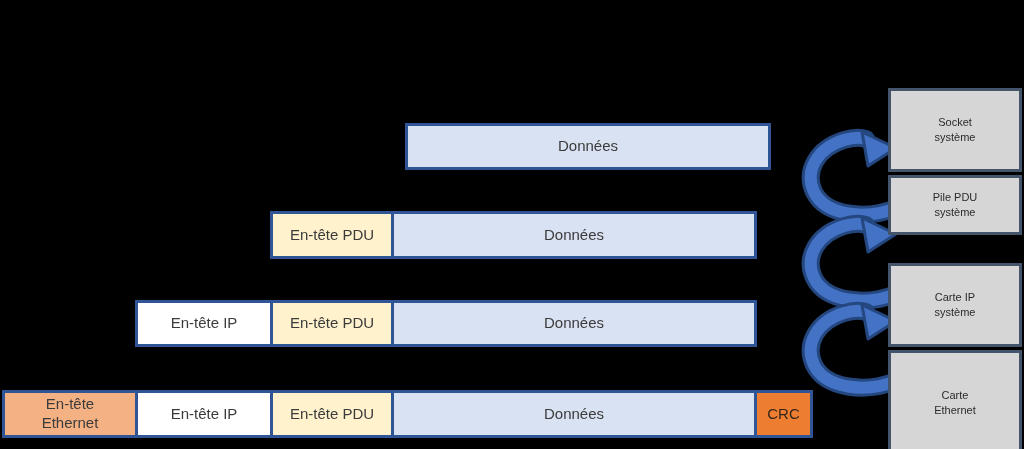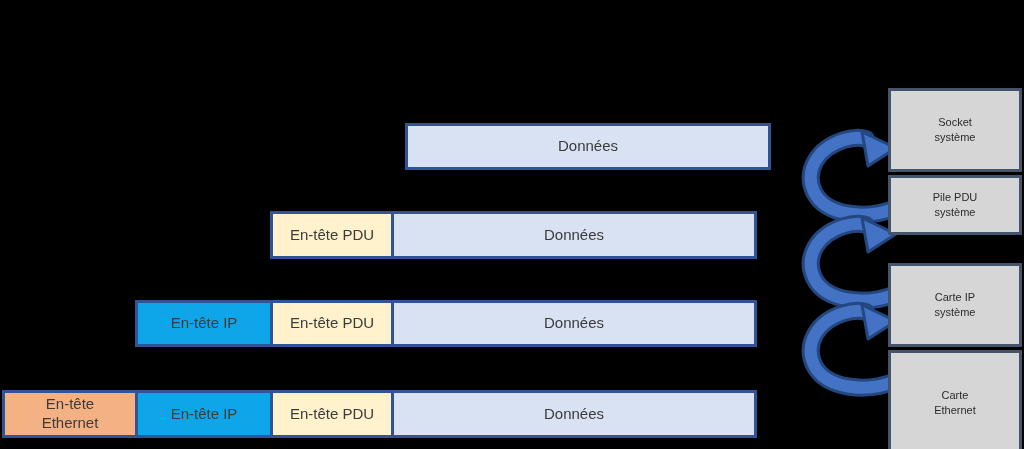--- a/index.html
+++ b/index.html
@@ -22,21 +22,21 @@
   }
   .cell + .cell { margin-left:-3px; }
   .h47 { height:47px; } .h48 { height:48px; }
   .w-eth  { width:136px; }
   .w-ip   { width:138px; }
   .w-pdu  { width:124px; }
   .w-data { width:366px; }
   .w-crc  { width:59px; }
   .c-data { background:#D9E2F2; }
   .c-pdu  { background:#FFF2CC; }
-  .c-ip   { background:#0ea5e9; }
+  .c-ip   { background:#ffffff; }
   .c-eth  { background:#F4B183; }
   .c-crc  { background:#ED7D31; color:#33261A; }
 
   .stack-box {
     position:absolute; left:888px; width:134px;
     box-sizing:border-box;
     background:#D6D6D6;
     border:3px solid #44546A;
     display:flex; align-items:center; justify-content:center;
     text-align:center;
@@ -66,20 +66,21 @@
     <div class="cell h47 w-pdu c-pdu">En-tête PDU</div>
     <div class="cell h47 w-data c-data">Données</div>
   </div>
 
   <div class="pdu-row" style="left:2px; top:390px;">
     <div class="cell h48 w-eth c-eth">En-tête
 Ethernet</div>
     <div class="cell h48 w-ip c-ip">En-tête IP</div>
     <div class="cell h48 w-pdu c-pdu">En-tête PDU</div>
     <div class="cell h48 w-data c-data">Données</div>
+    <div class="cell h48 w-crc c-crc">CRC</div>
   </div>
 
   <svg id="arrows" width="104" height="320" viewBox="0 0 104 320">
     <g>
       <path d="M 100 118 C 70 130, 30 126, 18 102 C 8 80, 22 58, 48 50 C 58 47, 64 47, 70 49" fill="none" stroke="#24477F" stroke-width="18" stroke-linecap="round"></path>
       <path d="M 100 118 C 70 130, 30 126, 18 102 C 8 80, 22 58, 48 50 C 58 47, 64 47, 70 49" fill="none" stroke="#4472C4" stroke-width="12" stroke-linecap="round"></path>
       <polygon points="100,58 66,42 72,76" fill="#4472C4" stroke="#24477F" stroke-width="3" stroke-linejoin="round"></polygon>
     </g>
     <g transform="translate(0,86)">
       <path d="M 100 118 C 70 130, 30 126, 18 102 C 8 80, 22 58, 48 50 C 58 47, 64 47, 70 49" fill="none" stroke="#24477F" stroke-width="18" stroke-linecap="round"></path>

